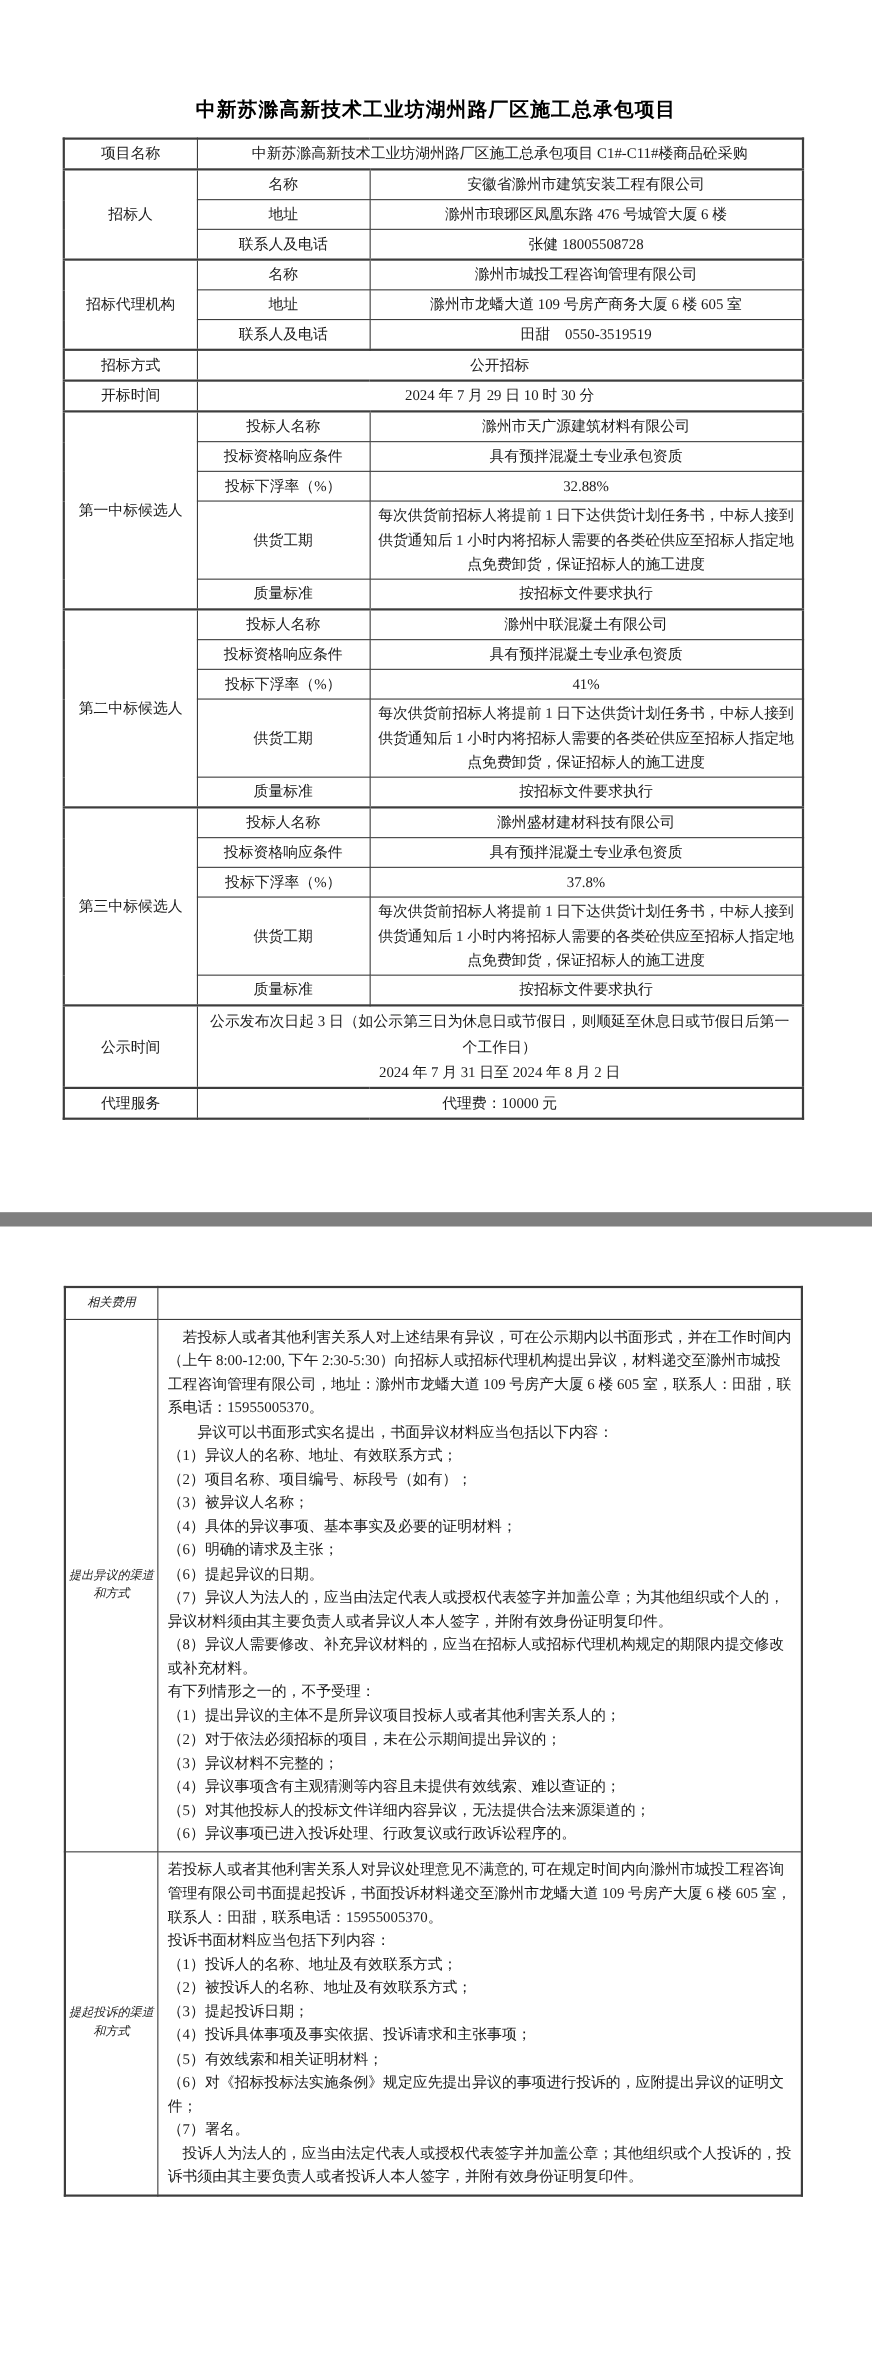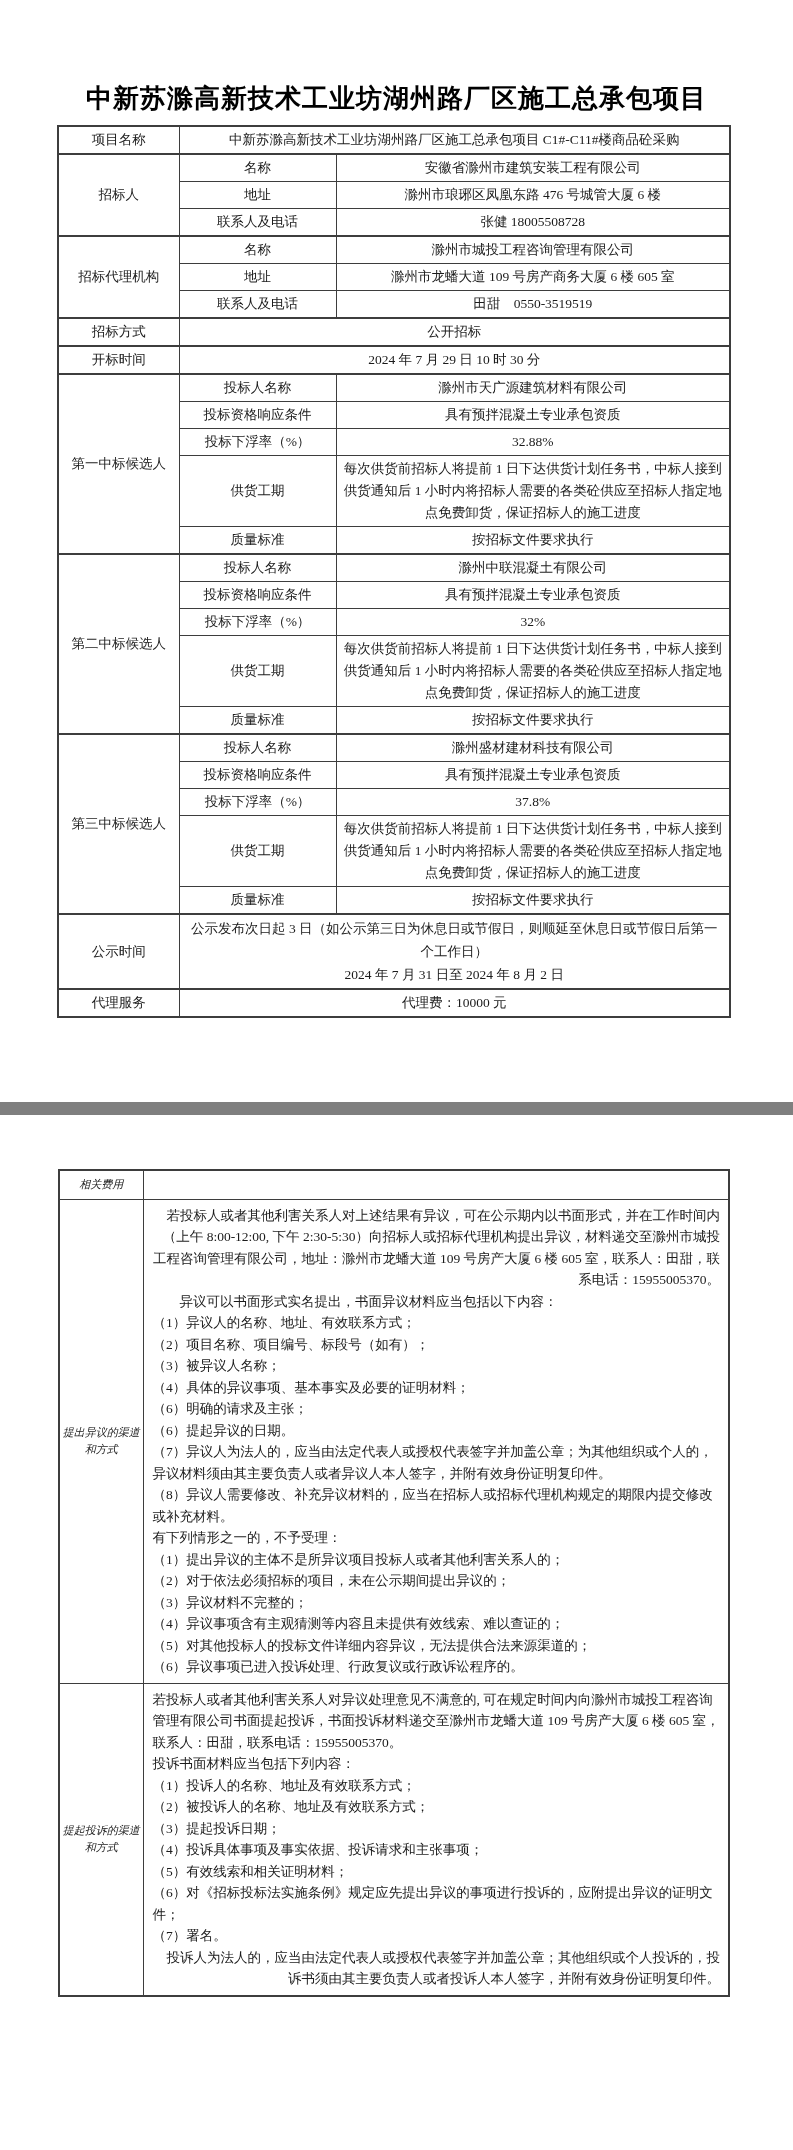--- a/index.html
+++ b/index.html
@@ -1,34 +1,34 @@
 <!DOCTYPE html>
 <html><head>
 <meta charset="utf-8">
 <style>
   * { box-sizing: border-box; }
   html, body { margin:0; padding:0; }
   body {
     width:793px; height:2150px; background:#ffffff; overflow:hidden;
     font-family:"Liberation Serif","DejaVu Serif",serif; color:#1b1b1b;
   }
-  .doc-title { padding-top:82px; text-align:center; font-weight:bold; font-size:26px; line-height:34px; letter-spacing:1px; color:#000; }
+  .doc-title { padding-top:82px; text-align:center; font-weight:bold; font-size:18px; line-height:34px; letter-spacing:1px; color:#000; }
   table { border-collapse:collapse; table-layout:fixed; }
   .t1 { margin:9px 0 0 57px; width:672px; border:2px solid #3d3d3d; }
   .t1 td { border:1px solid #3d3d3d; font-size:13.5px; line-height:22px; text-align:center; vertical-align:middle; padding:2px 6px; word-break:break-all; }
   .t1 tr.sec > td { border-top:2px solid #3d3d3d; }
   .cell-supply { line-height:24.5px; }
   .cell-publicity p { margin:0; line-height:23px; }
   .t2 { margin:54px 0 0 58px; width:670px; border:2px solid #3d3d3d; }
   .t2 td { border:1px solid #3d3d3d; vertical-align:middle; word-break:break-all; }
   .t2 td.lbl { font-size:11px; line-height:17px; text-align:center; padding:0 2px;font-style:italic; }
   .t2 td.val { font-size:13.5px; line-height:21.5px; text-align:left; vertical-align:top; padding:5px 8px 5px 9px; }
   .t2 td.val p { margin:0; }
   .fee-row td { height:29px; }
-  .ind1 { text-indent:1em;text-align:right; }
+  .ind1 { text-indent:1em; }
   .ind2 { text-indent:2em; }
   .page-separator { height:13px; width:793px; background:#7f7f7f; margin-top:84px; }
 </style>
 </head>
 <body>
 
 <div class="doc-title">
   <div>中新苏滁高新技术工业坊湖州路厂区施工总承包项目</div>
 </div>
 
@@ -104,21 +104,21 @@
     <td rowspan="5">第二中标候选人</td>
     <td>投标人名称</td>
     <td>滁州中联混凝土有限公司</td>
   </tr>
   <tr>
     <td>投标资格响应条件</td>
     <td>具有预拌混凝土专业承包资质</td>
   </tr>
   <tr>
     <td>投标下浮率（%）</td>
-    <td>32%</td>
+    <td>41%</td>
   </tr>
   <tr>
     <td>供货工期</td>
     <td class="cell-supply">每次供货前招标人将提前 1 日下达供货计划任务书，中标人接到供货通知后 1 小时内将招标人需要的各类砼供应至招标人指定地点免费卸货，保证招标人的施工进度</td>
   </tr>
   <tr>
     <td>质量标准</td>
     <td>按招标文件要求执行</td>
   </tr>
 

